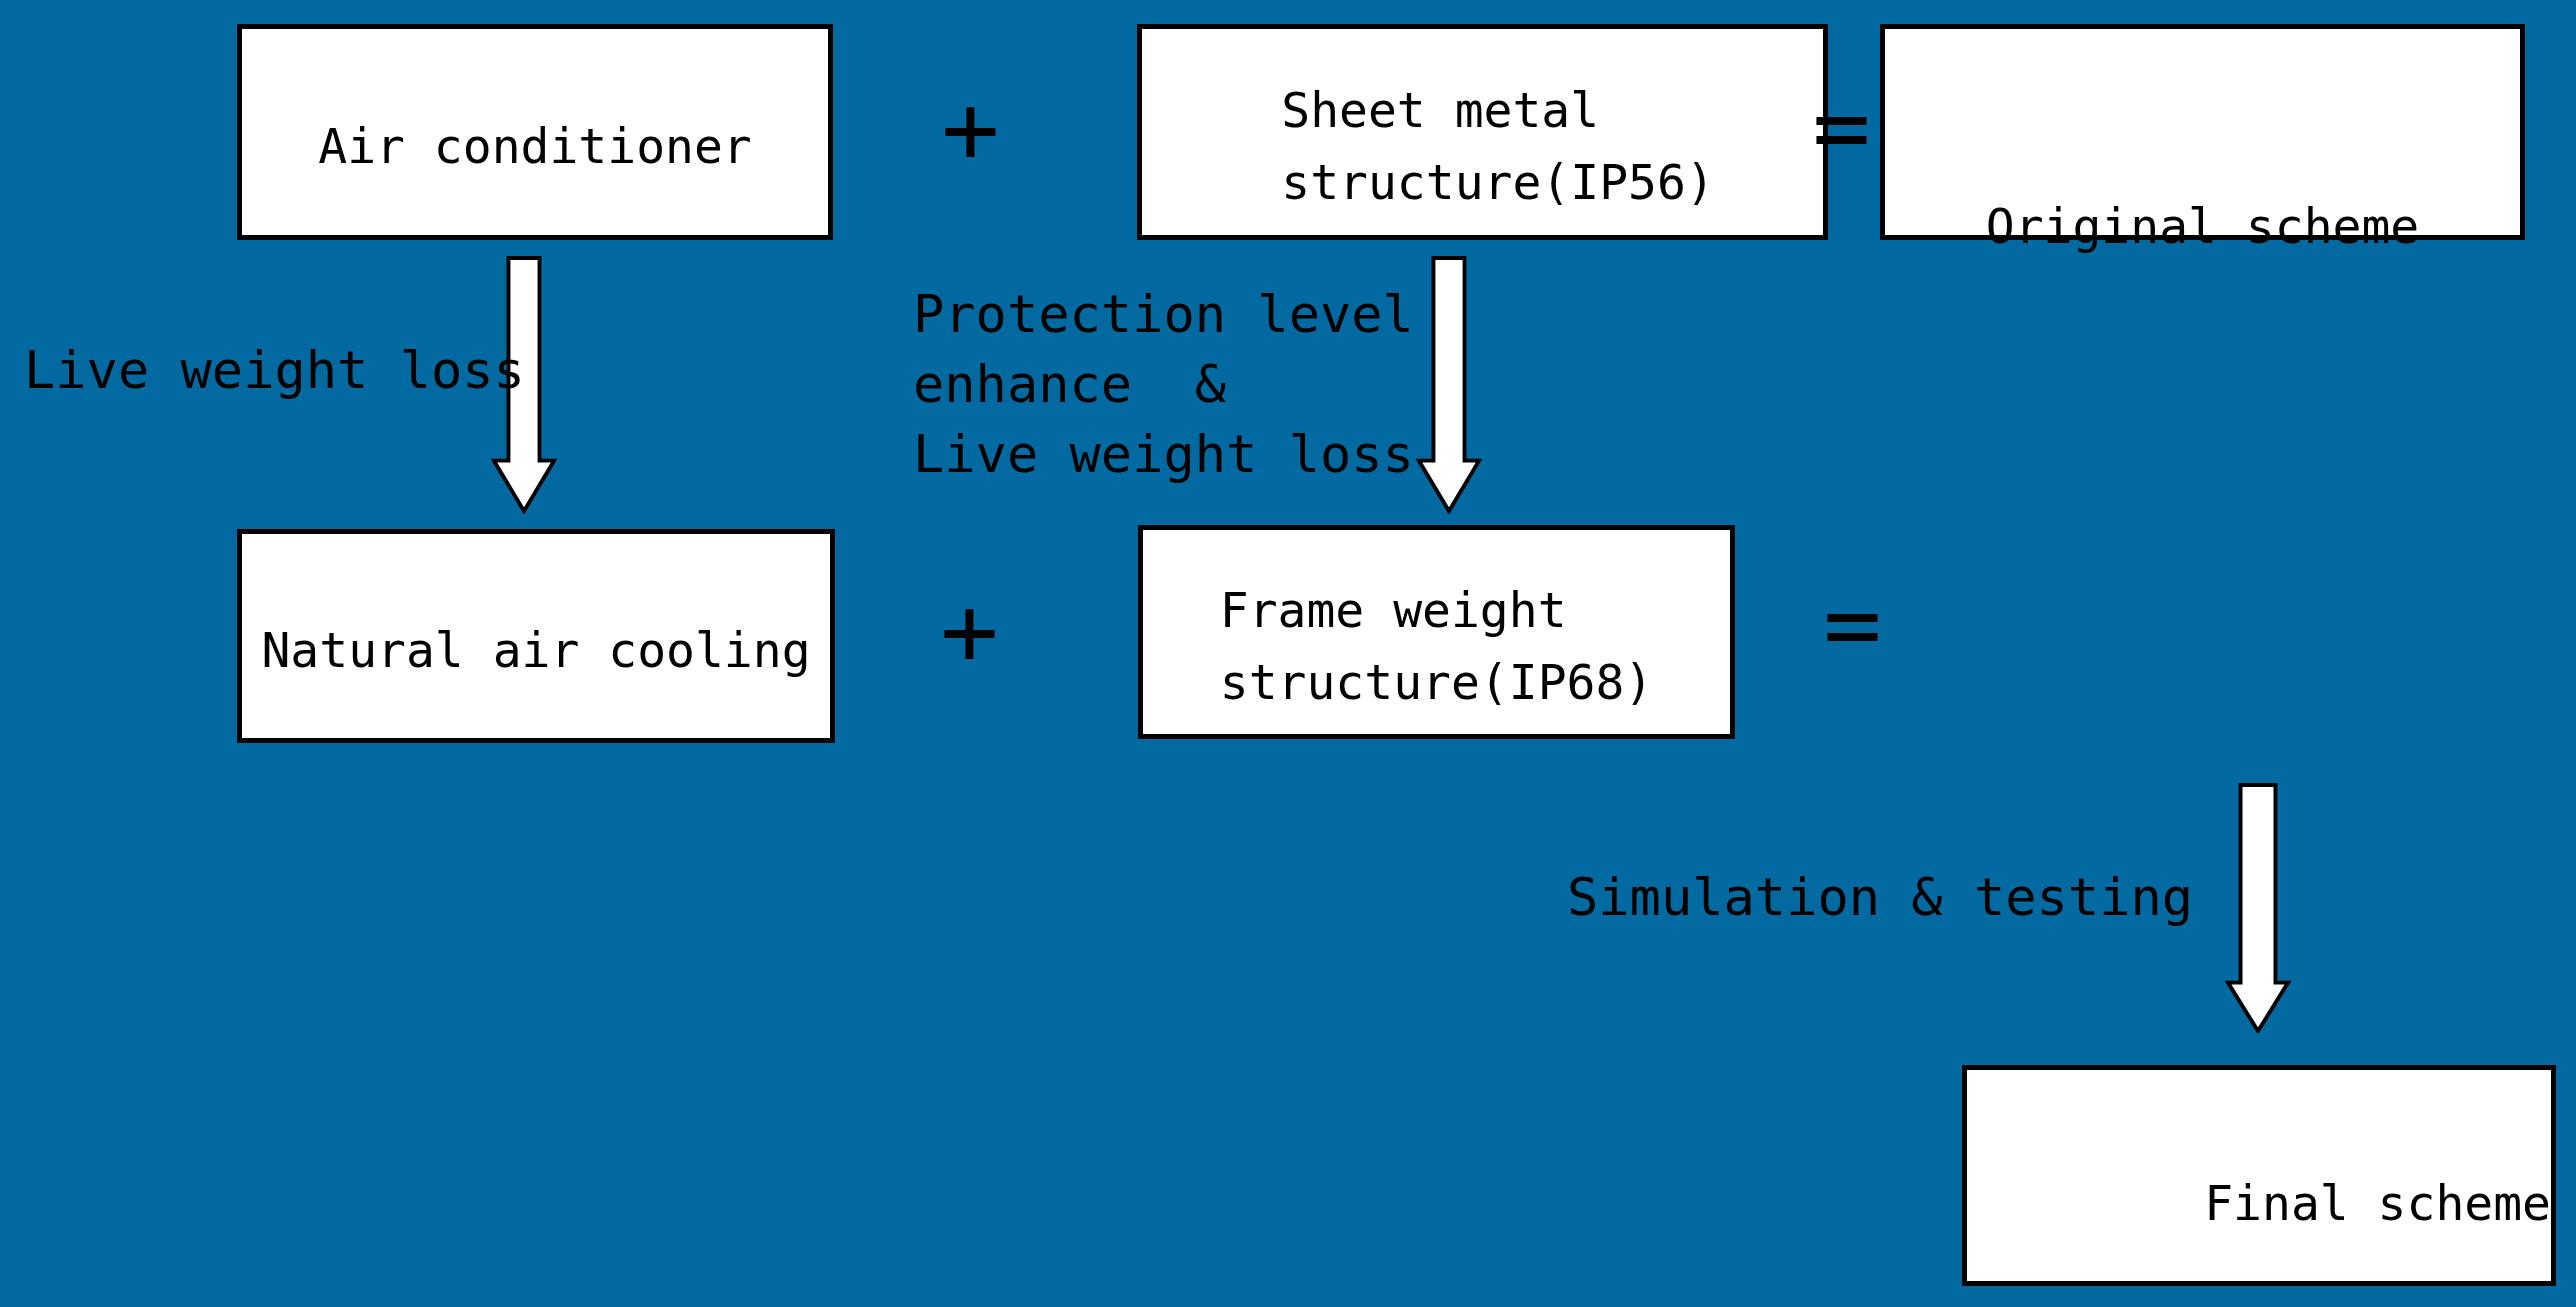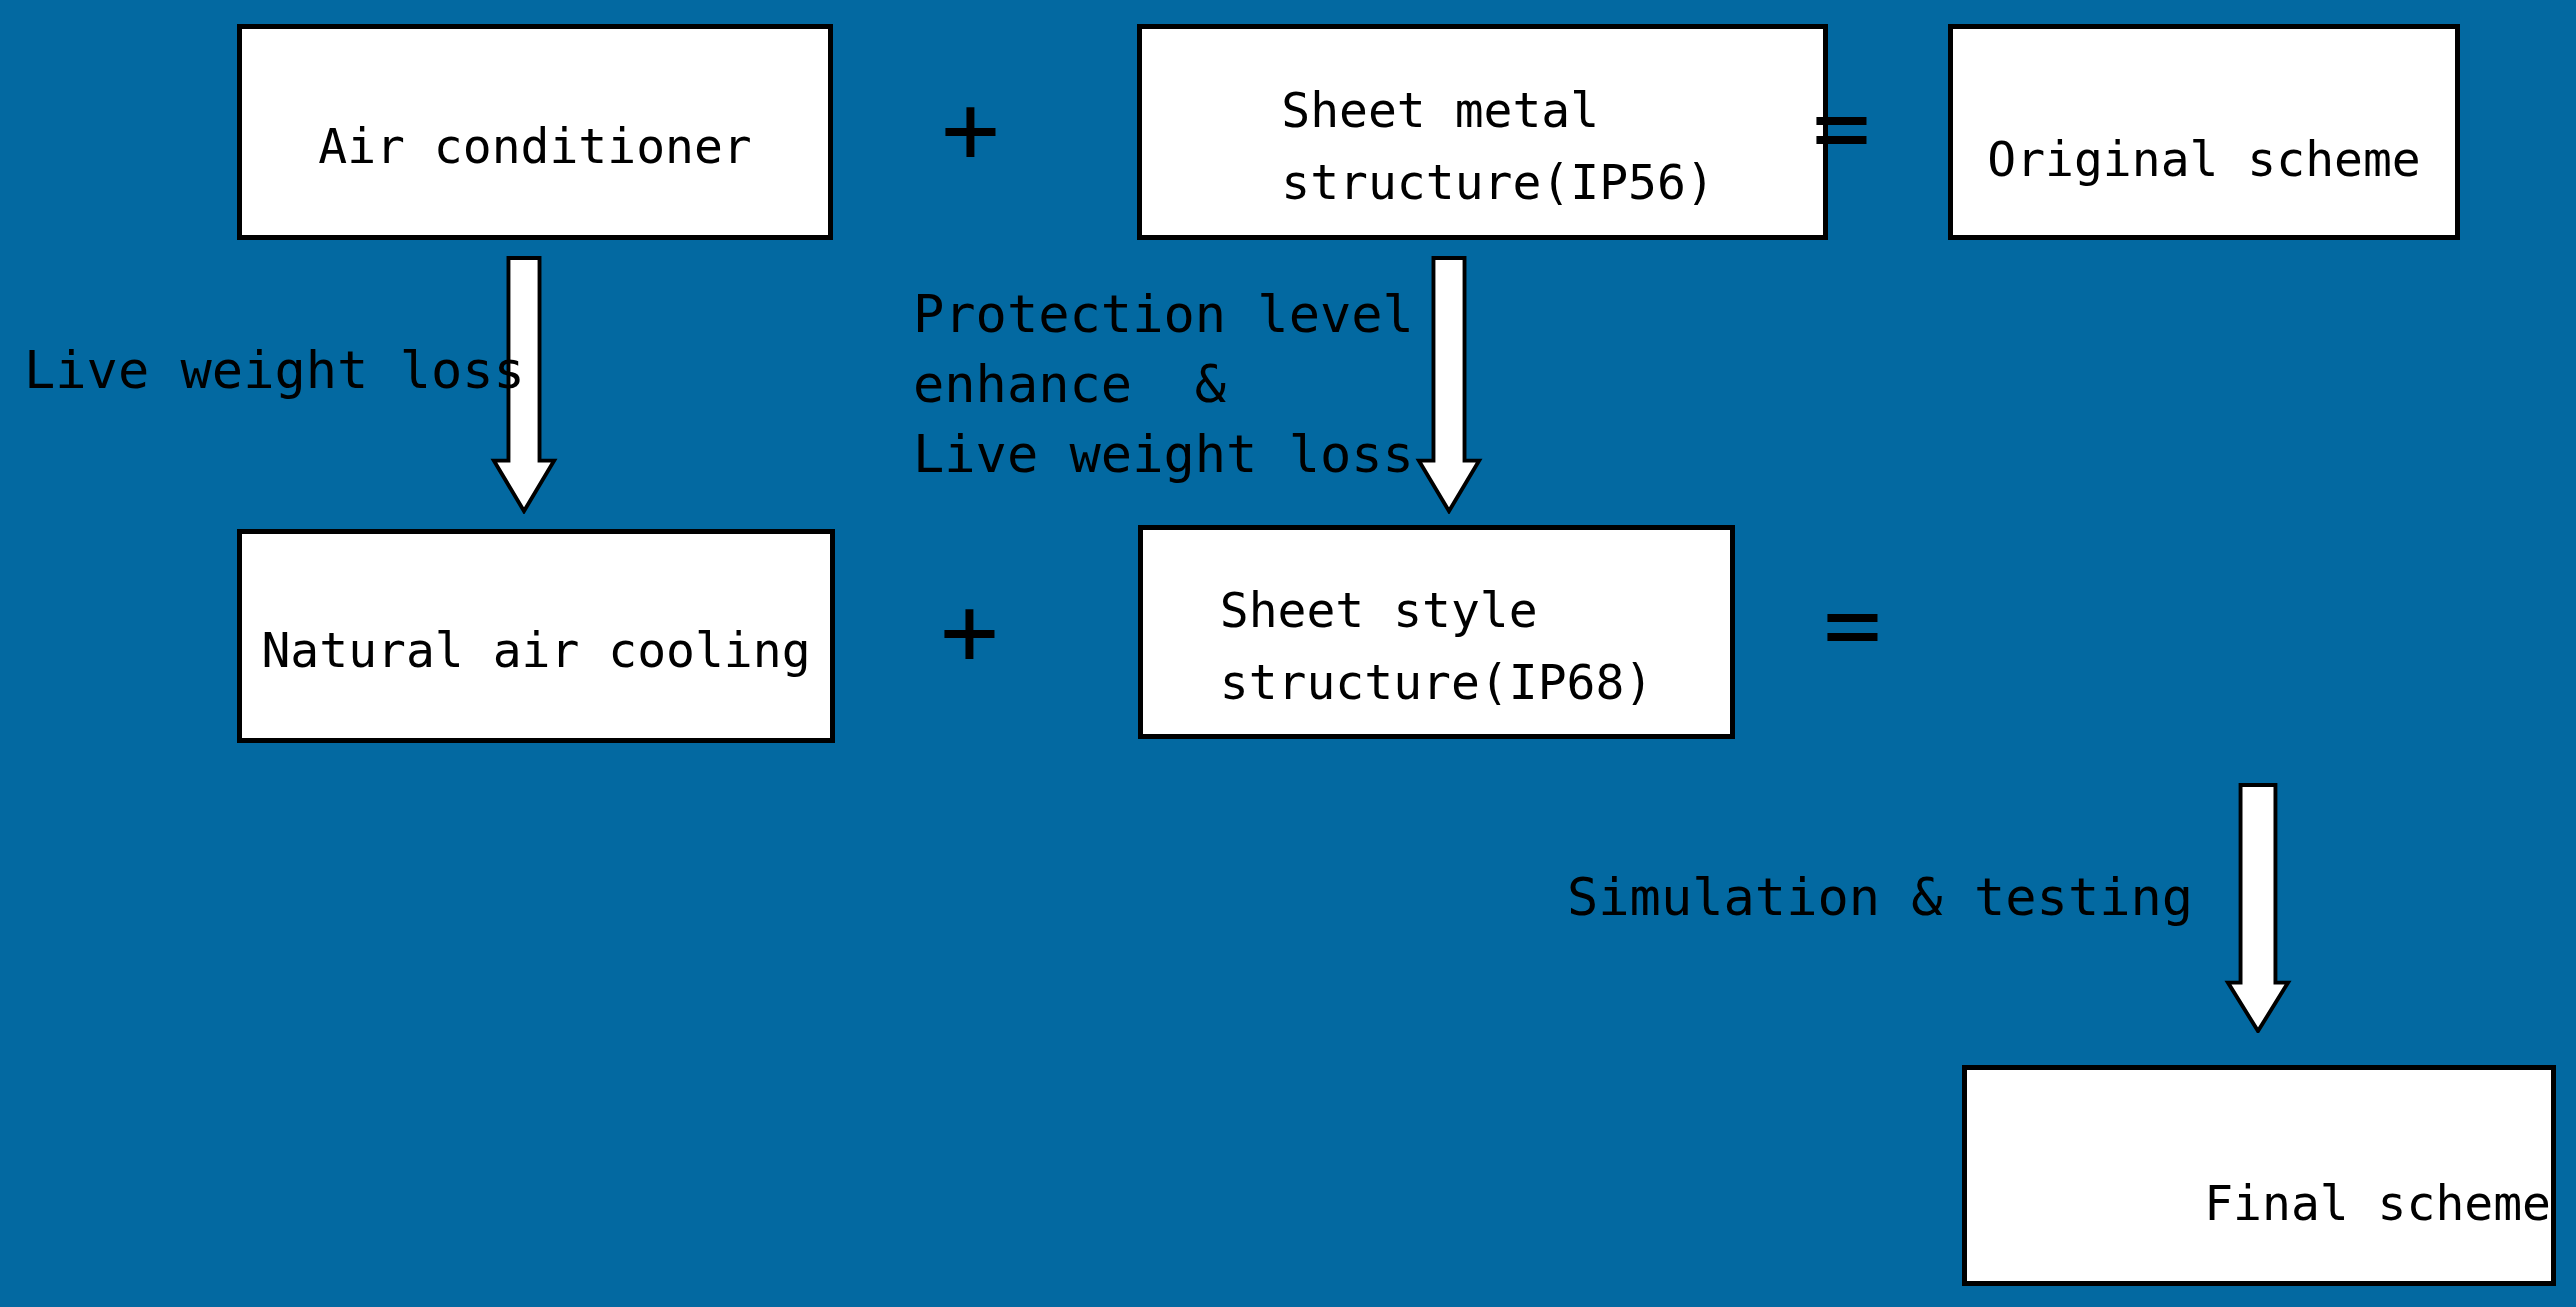--- a/index.html
+++ b/index.html
@@ -81,21 +81,21 @@
 
   <div class="box" style="left:1137px; top:24px; width:691px; height:216px;padding-left:31px;">
     <span class="lbl">Sheet metal
 structure(IP56)</span>
   </div>
 
   <div class="op" style="left:1793px; top:79px;">
     <span>=</span>
   </div>
 
-  <div class="box low" style="left:1948px; top:24px; width:512px; height:216px;">
+  <div class="box low" style="left:1880px; top:24px; width:645px; height:216px;align-items:flex-end;">
     <span class="lbl">Original scheme</span>
   </div>
 
   <svg class="arrow" style="left:490px; top:256px;" width="68" height="258" viewBox="0 0 70 266">
     <polygon points="19,2 51,2 51,211 66,211 35,263 4,211 19,211"></polygon>
   </svg>
 
   <svg class="arrow" style="left:1415px; top:256px;" width="68" height="258" viewBox="0 0 70 266">
     <polygon points="19,2 51,2 51,211 66,211 35,263 4,211 19,211"></polygon>
   </svg>
@@ -108,21 +108,21 @@
 
   <div class="box" style="left:237px; top:529px; width:598px; height:214px;">
     <span class="lbl">Natural air cooling</span>
   </div>
 
   <div class="op" style="left:921px; top:582px;">
     <span>+</span>
   </div>
 
   <div class="box" style="left:1138px; top:525px; width:597px; height:214px;">
-    <span class="lbl">Sheet style
+    <span class="lbl">Frame weight
 structure(IP68)</span>
   </div>
 
   <div class="op" style="left:1804px; top:576px;">
     <span>=</span>
   </div>
 
 
   <svg class="arrow" style="left:2224px; top:783px;" width="68" height="250" viewBox="0 0 70 258">
     <polygon points="17,2 53,2 53,206 66,206 35,256 4,206 17,206"></polygon>

